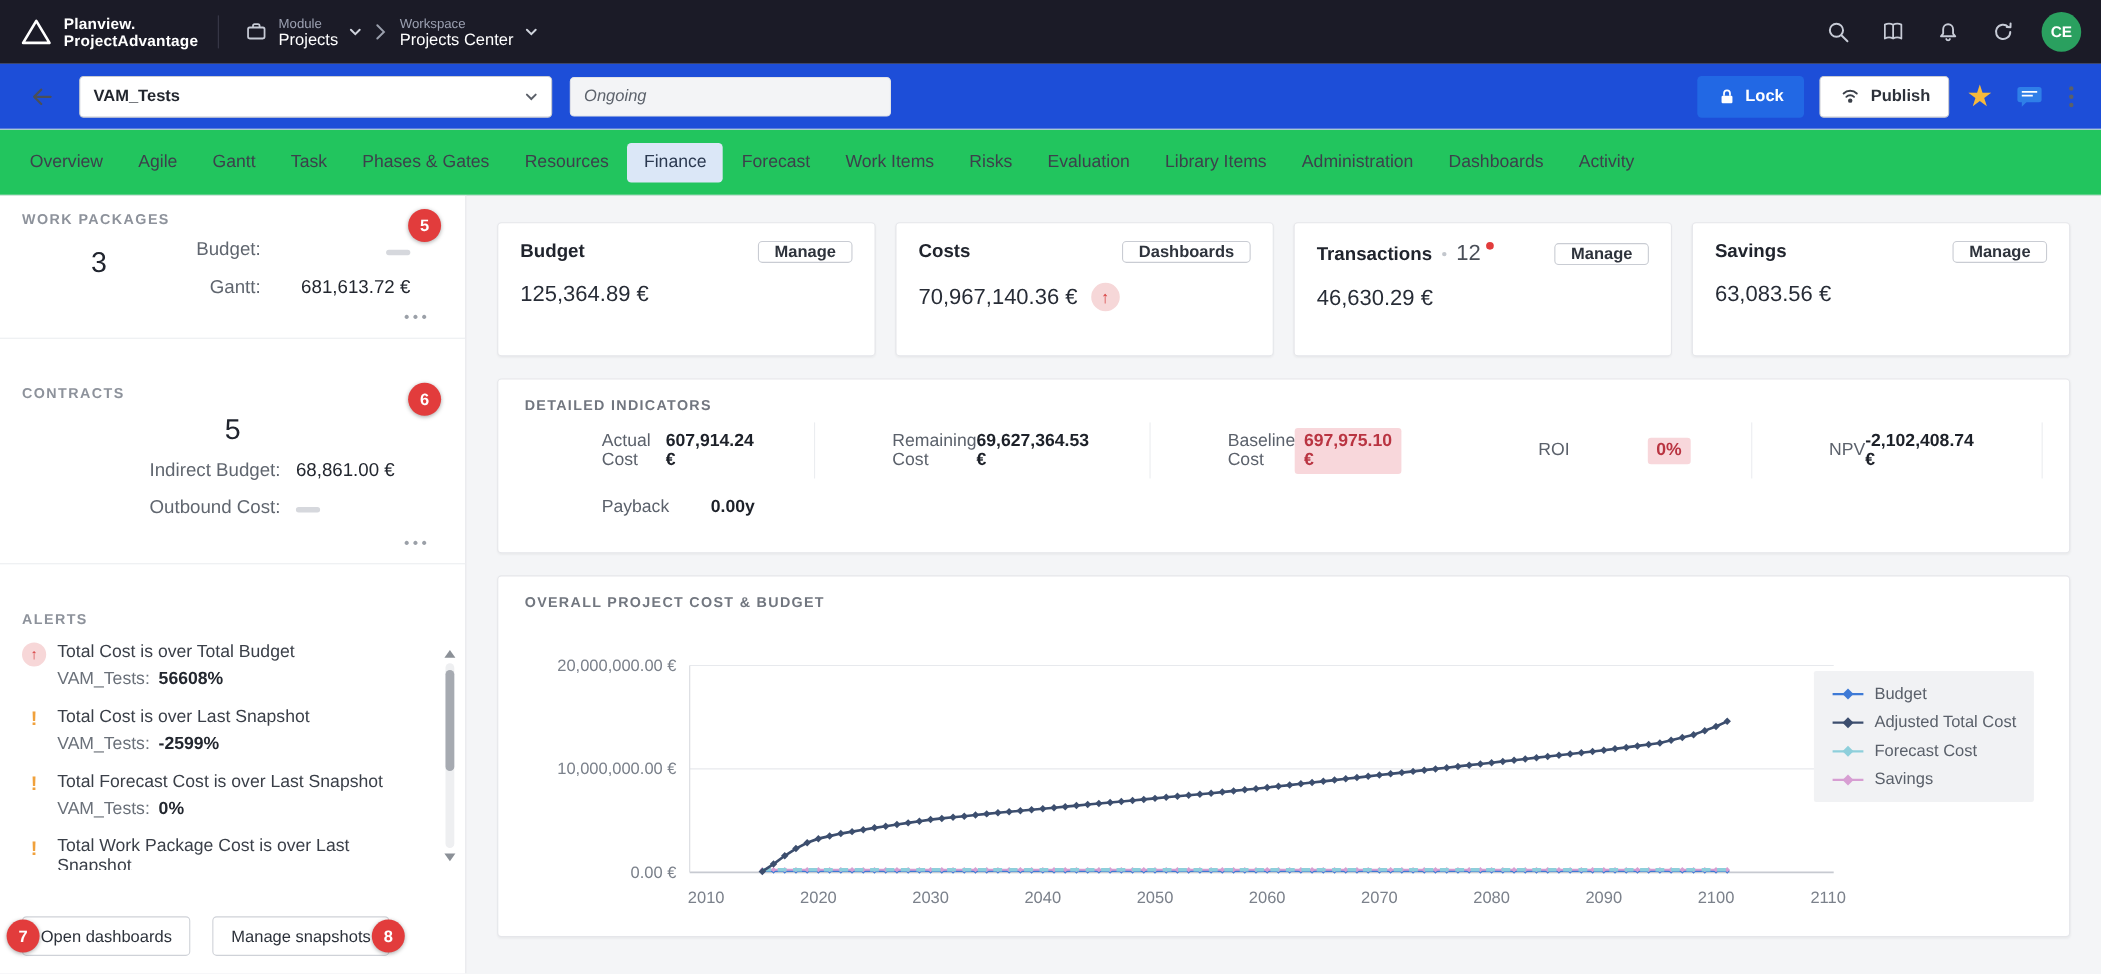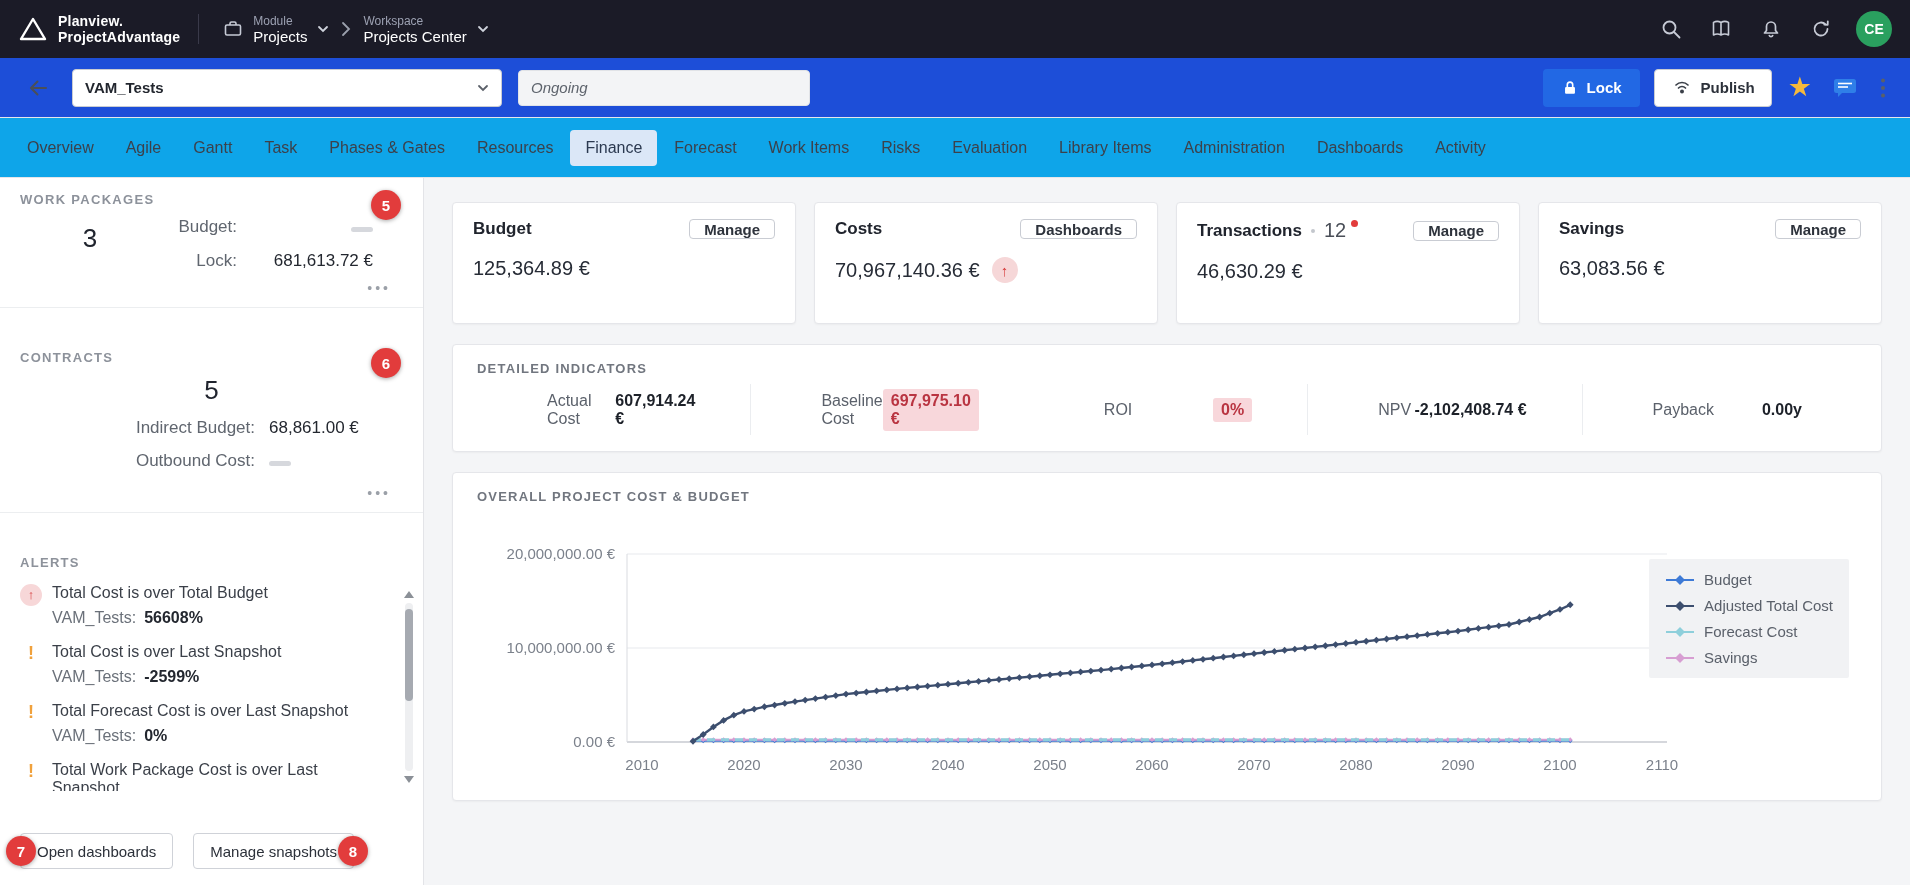--- a/index.html
+++ b/index.html
@@ -32,21 +32,21 @@
     font-style:italic;font-size:15px;color:#5d636c;font-family:"Liberation Sans",sans-serif;}
   .h2-right{margin-left:auto;display:flex;align-items:center;gap:14px;}
   .btn-lock{background:var(--accent_blue,#2268e4);color:#fff;border:none;border-radius:4px;height:38px;padding:0 18px;
     font-size:15px;font-weight:600;display:flex;align-items:center;gap:8px;cursor:pointer;}
   .btn-publish{background:#fff;color:#2c313a;border:1px solid #c9ccd2;border-radius:4px;height:38px;padding:0 16px;
     font-size:15px;font-weight:600;display:flex;align-items:center;gap:8px;cursor:pointer;}
   .star-btn{background:none;border:none;font-size:27px;color:#f6b93c;cursor:pointer;line-height:1;padding:2px;}
   .icon-btn{background:none;border:none;cursor:pointer;padding:4px;display:flex;align-items:center;}
 
   
-  .tabsbar{height:60px;background:#0ea5e9;border-bottom:1px solid #e5e6ea;display:flex;align-items:center;padding:0 12px;gap:2px;flex:0 0 auto;}
+  .tabsbar{height:60px;background:#22c55e;border-bottom:1px solid #e5e6ea;display:flex;align-items:center;padding:0 12px;gap:2px;flex:0 0 auto;}
   .tab{padding:9px 15px;font-size:16px;color:#3c414b;border-radius:4px;cursor:pointer;white-space:nowrap;}
   .tab.active{background:var(--active_tab_bg,#dbe7f7);color:#2b3950;}
 
   
   .content{flex:1;display:flex;min-height:0;}
   .sidebar{width:424px;background:#fff;border-right:1px solid #e3e4e8;display:flex;flex-direction:column;min-height:0;gap:28px;}
   .side-section{padding:14px 20px 10px;border-bottom:1px solid #eceef0;position:relative;}
   .side-title{font-size:13px;letter-spacing:1.3px;color:#8d929b;font-weight:600;}
   .badge{width:30px;height:30px;border-radius:50%;background:var(--badge_red,#e23c3c);color:#fff;font-size:15px;font-weight:700;
     display:flex;align-items:center;justify-content:center;box-shadow:0 1px 4px rgba(0,0,0,.35);}
@@ -257,21 +257,21 @@
         <div class="side-title">WORK PACKAGES</div>
         <div class="badge abs">5</div>
         <div class="wp-flex">
           <div class="count-left">3</div>
           <div class="kv-rows">
             <div class="kv">
               <span class="l">Budget:</span>
               <span class="v"><span class="dash"></span></span>
             </div>
             <div class="kv">
-              <span class="l">Lock:</span>
+              <span class="l">Gantt:</span>
               <span class="v">681,613.72 €</span>
             </div>
           </div>
         </div>
         <button class="ellips">•••</button>
       </section>
 
       <section class="side-section">
         <div class="side-title">CONTRACTS</div>
         <div class="badge abs">6</div>
@@ -379,20 +379,24 @@
           <div class="card-value">63,083.56 €</div>
         </div>
       </div>
 
       <div class="panel">
         <div class="panel-title">DETAILED INDICATORS</div>
         <div class="ind-grid">
           <div class="ind-cell b">
               <span class="ind-label">Actual Cost</span>
               <span class="ind-value">607,914.24 €</span>
+            </div>
+          <div class="ind-cell b">
+              <span class="ind-label">Remaining Cost</span>
+              <span class="ind-value">69,627,364.53 €</span>
             </div>
           <div class="ind-cell">
               <span class="ind-label">Baseline Cost</span>
               <span class="ind-value hl">697,975.10 €</span>
             </div>
           <div class="ind-cell b">
               <span class="ind-label">ROI</span>
               <span class="ind-value hl">0%</span>
             </div>
           <div class="ind-cell b">

